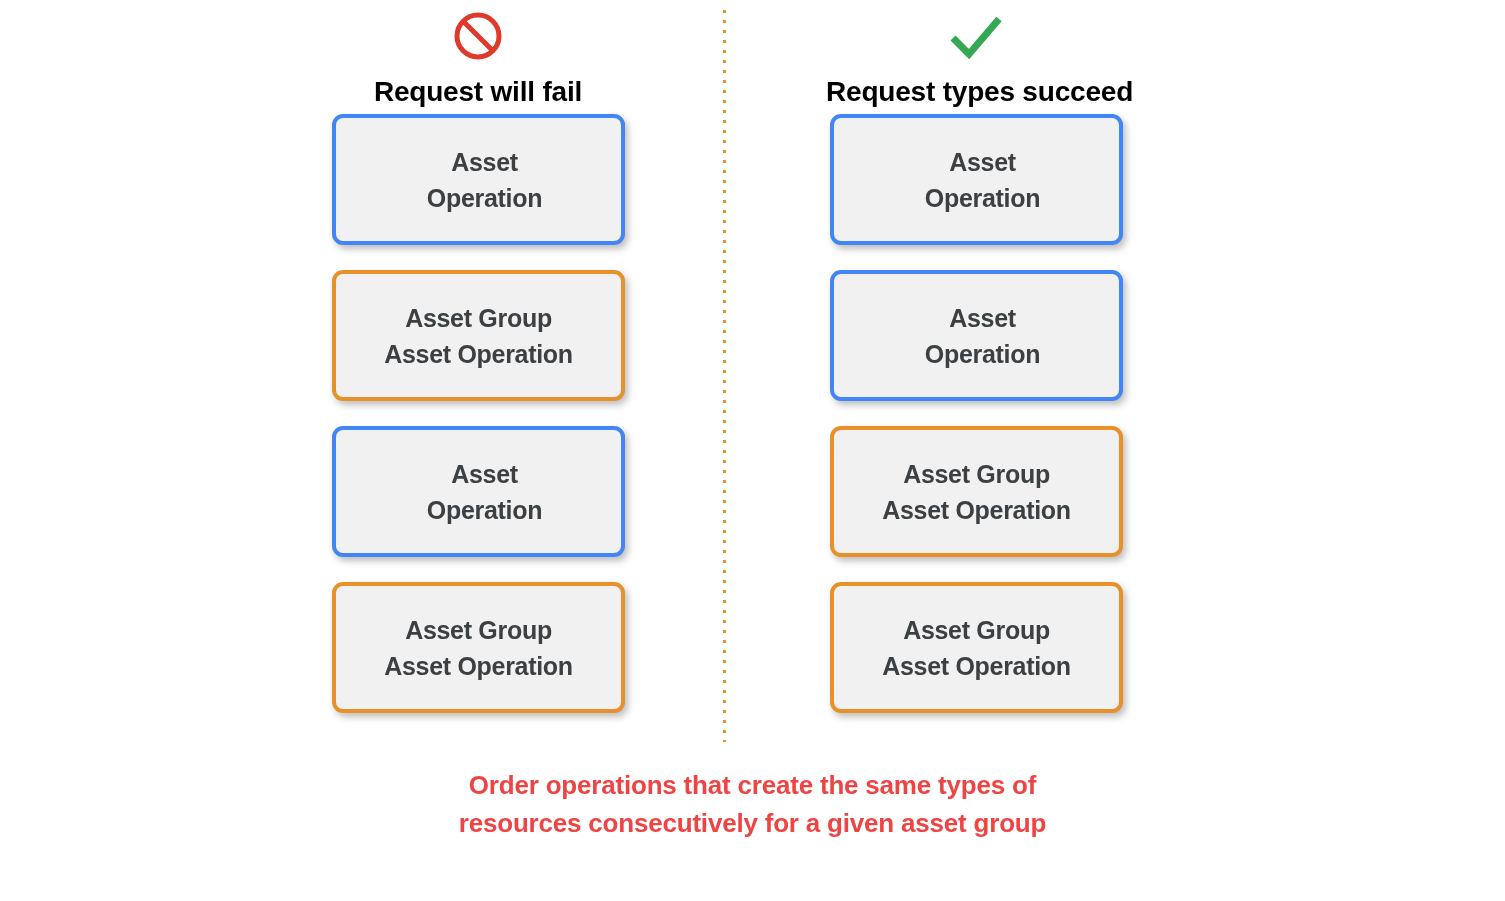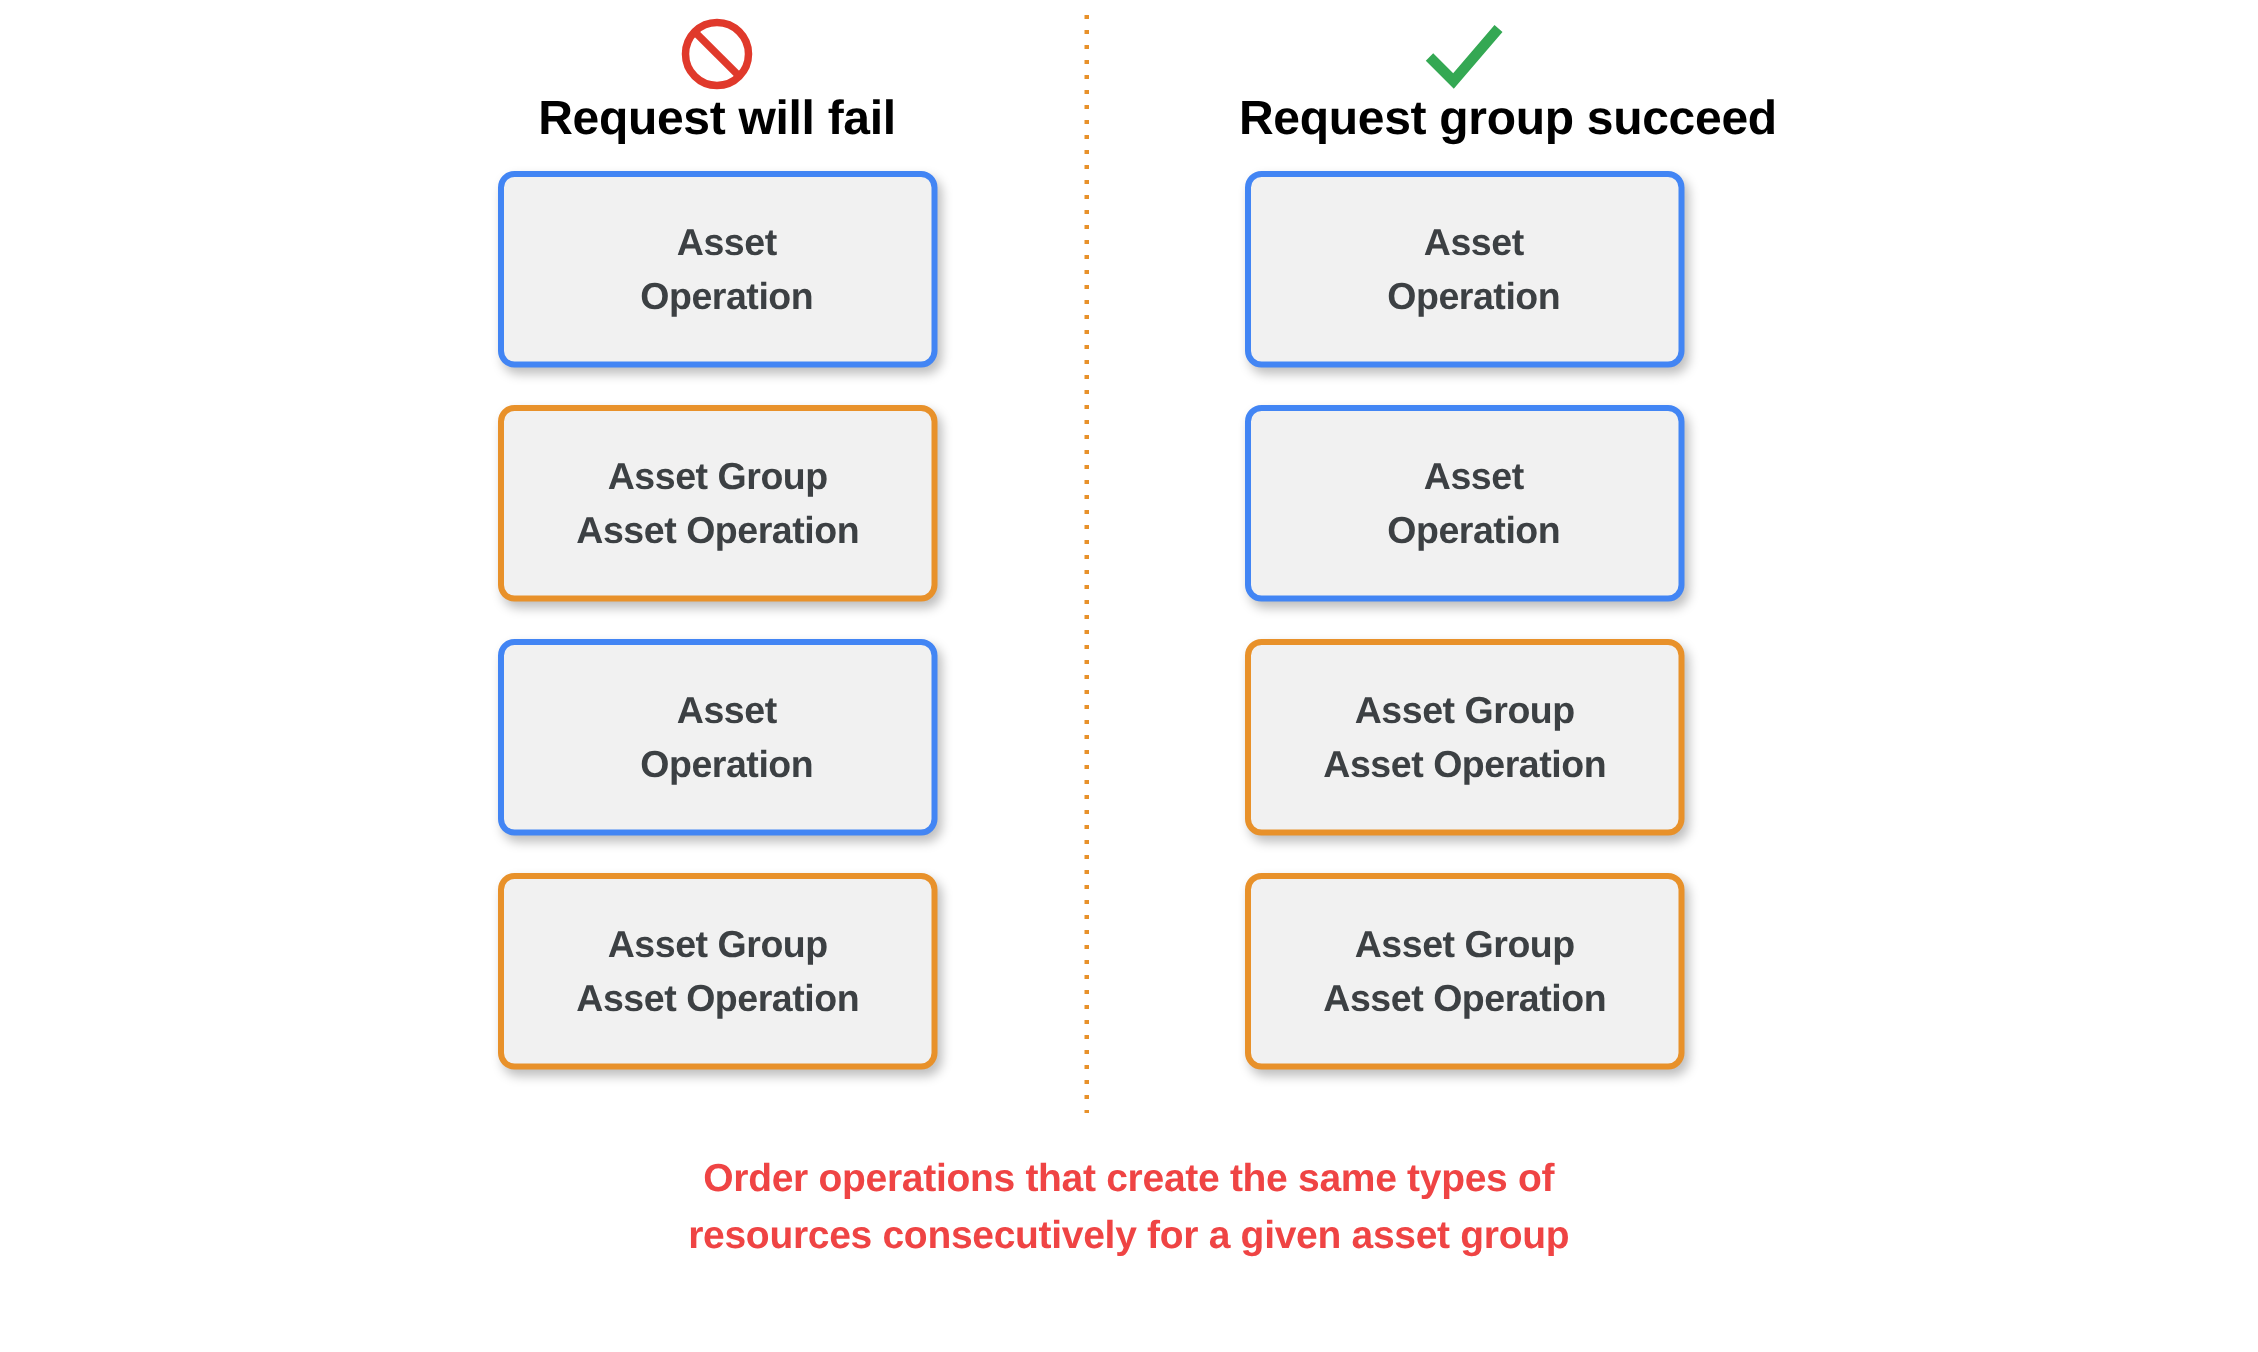--- a/index.html
+++ b/index.html
@@ -58,22 +58,22 @@
     text-align: center;
   }
   .status-icon {
     display: block;
     margin: 0 auto;
     height: 54px;
     width: 62px;
   }
   .col-title {
     display: block;
-    margin-top: 2px;
-    font-size: 32px;
+    margin-top: 16px;
+    font-size: 28px;
     font-weight: 700;
     color: #000000;
     letter-spacing: -0.2px;
     line-height: 28px;
     white-space: nowrap;
   }
 
   
   .box-stack {
     position: absolute;
@@ -158,21 +158,21 @@
 Asset Operation</span>
       </div>
     </div>
   </div>
 
   <div class="column column-succeed">
     <div class="col-header">
       <svg class="status-icon" viewBox="0 0 62 54">
         <polyline points="8,30 24,46 54,11" fill="none" stroke="#34a853" stroke-width="7" stroke-linecap="butt" stroke-linejoin="miter"></polyline>
       </svg>
-      <span class="col-title">Request group succeed</span>
+      <span class="col-title">Request types succeed</span>
     </div>
 
     <div class="box-stack">
       <div class="op-box kind-asset">
         <span class="op-label">Asset
 Operation</span>
       </div>
       <div class="op-box kind-asset">
         <span class="op-label">Asset
 Operation</span>

